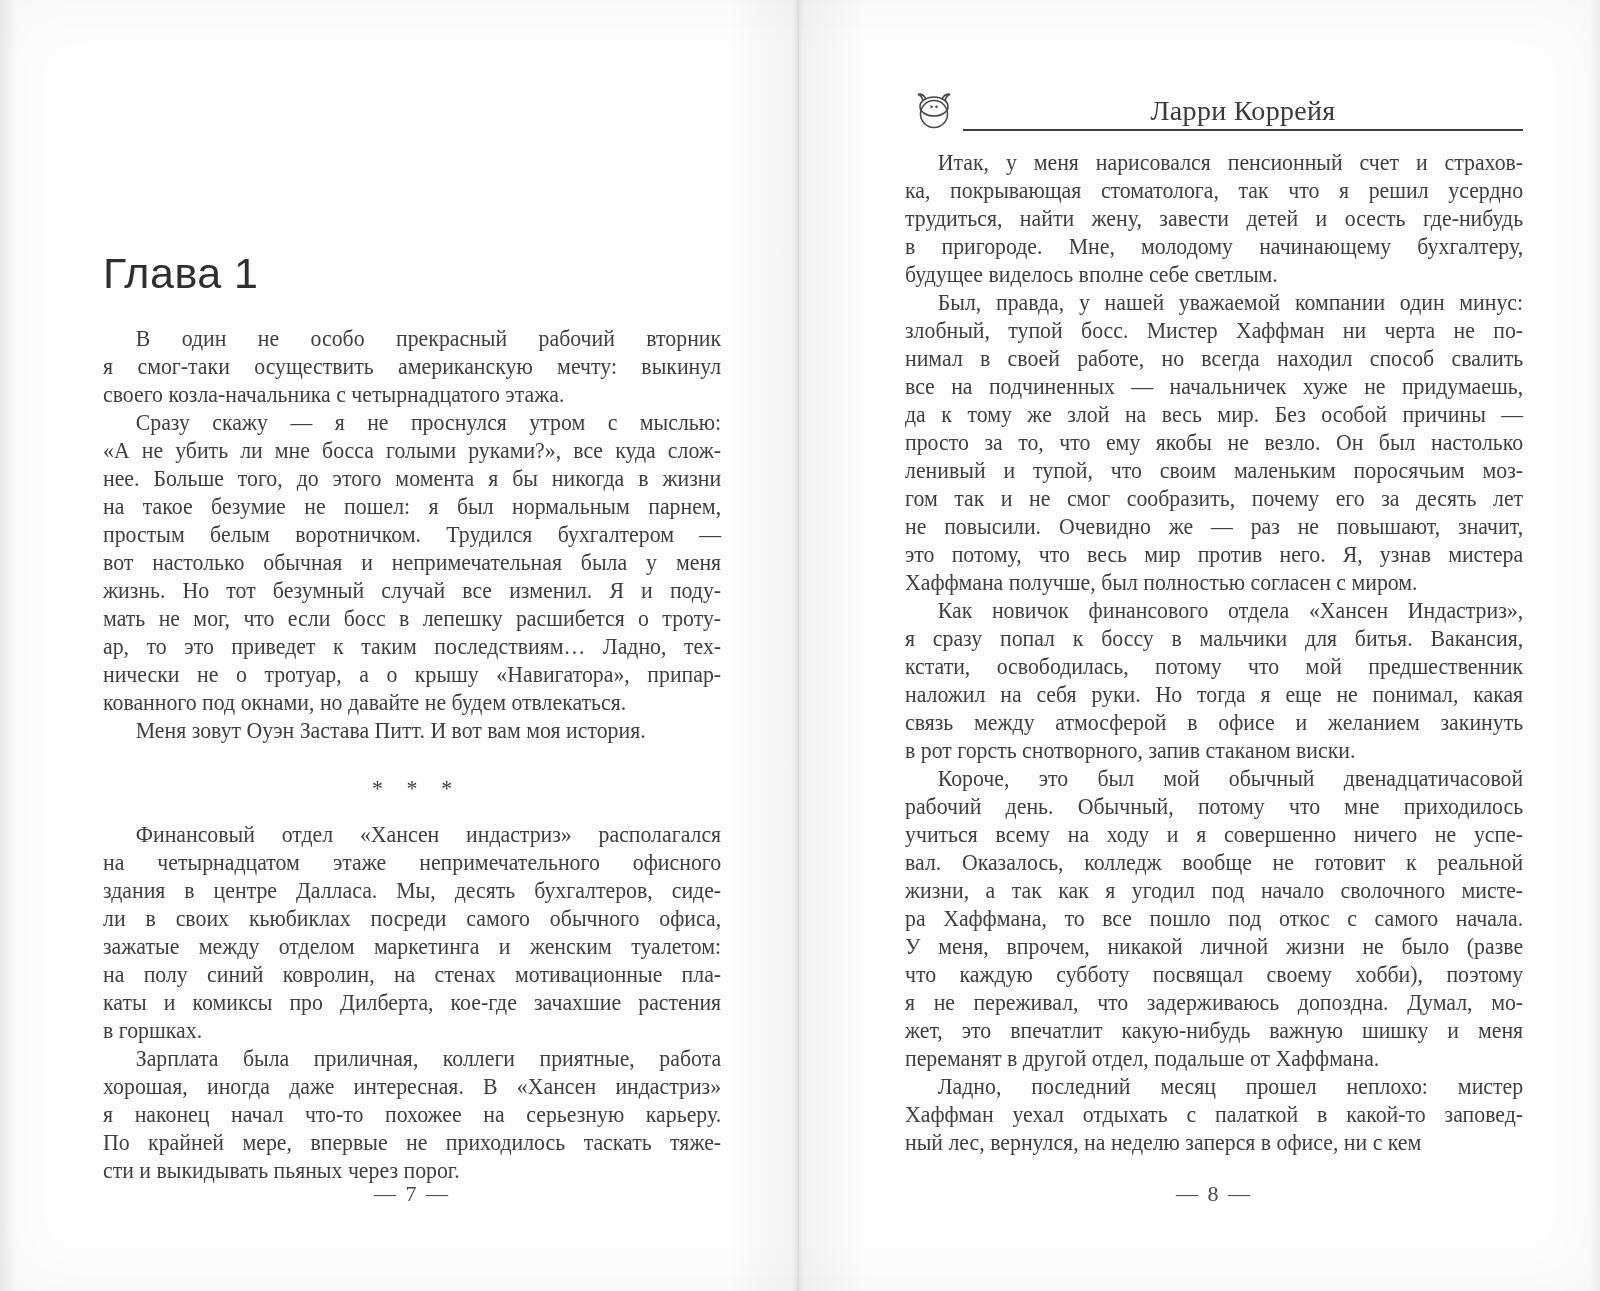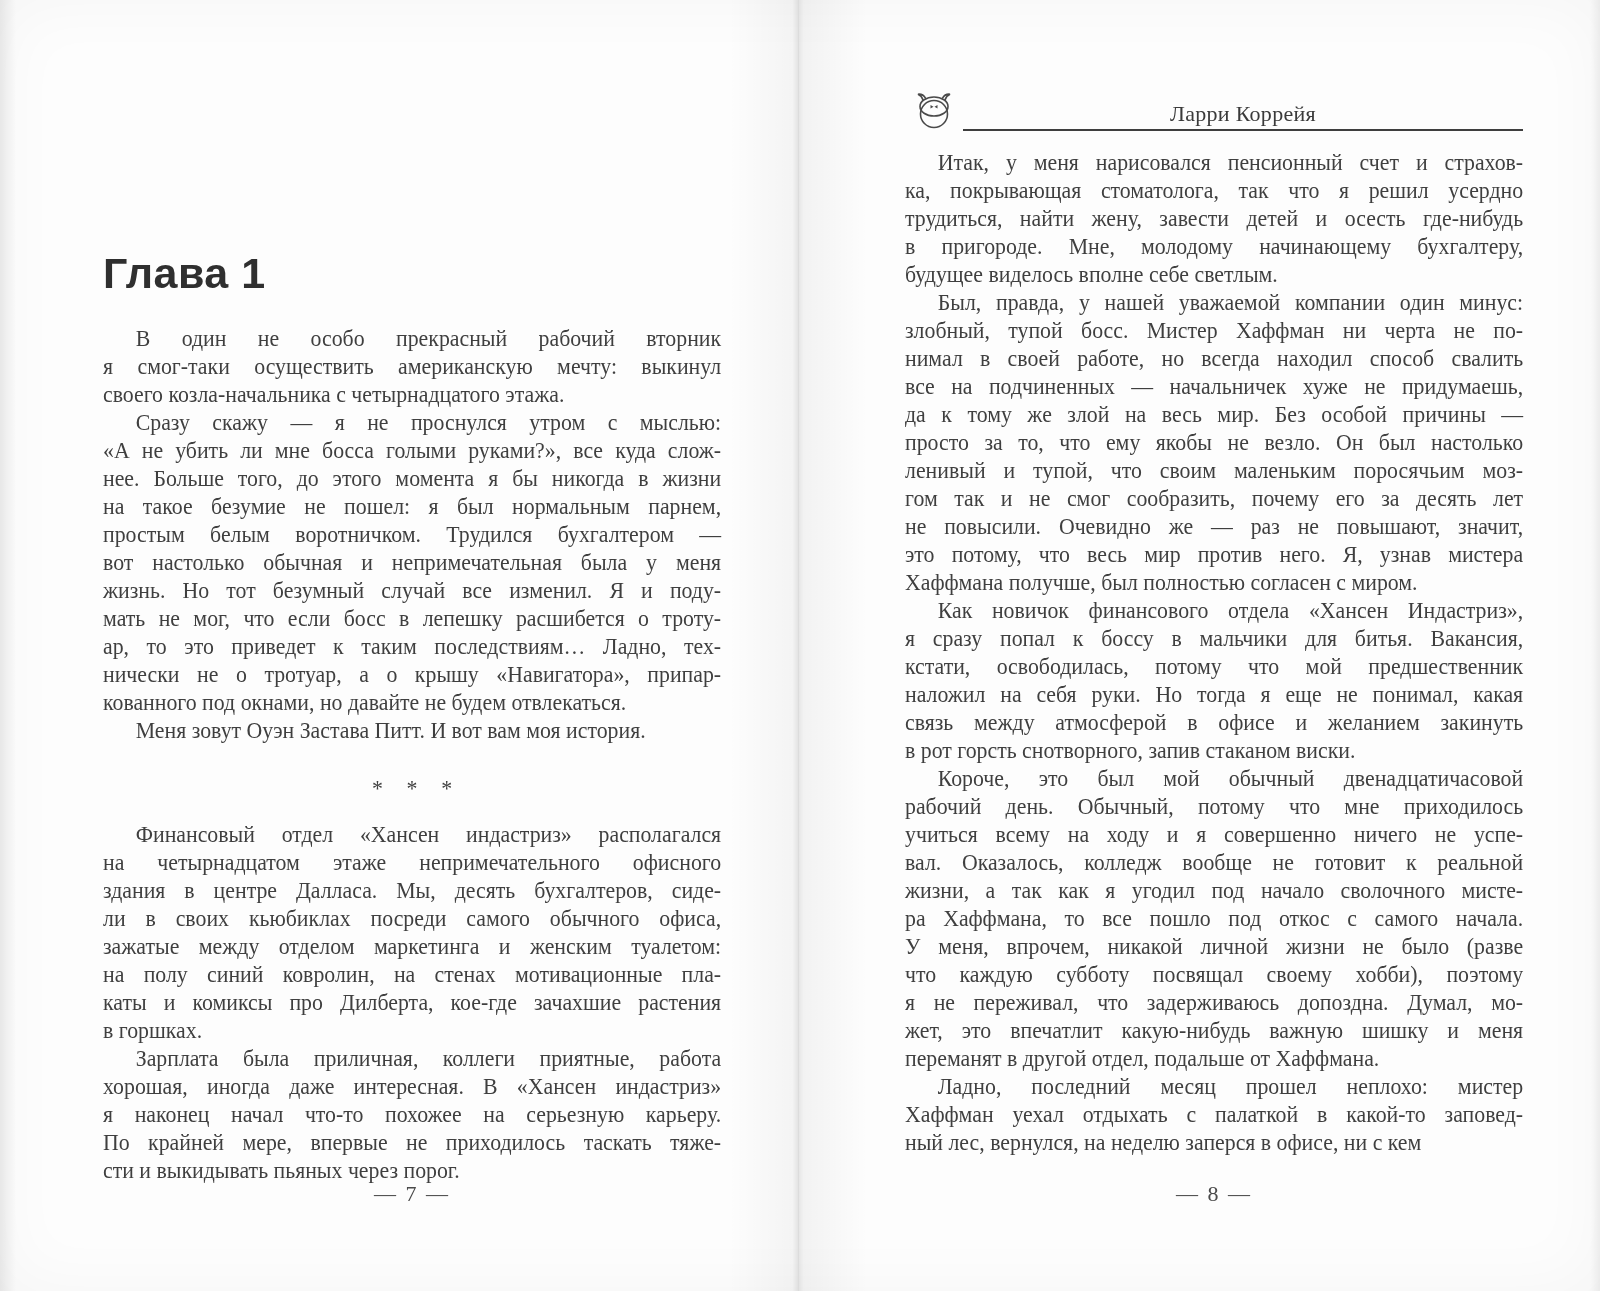--- a/index.html
+++ b/index.html
@@ -21,21 +21,21 @@
       rgba(0,0,0,0.045) 54%, rgba(0,0,0,0) 100%);
   }
   .gutter-line{position:absolute;left:798px;top:0;bottom:0;width:1px;background:#dcdcdc;}
 
   .page{position:absolute;top:0;bottom:0;width:618px;}
   .page.left{left:103px;}
   .page.right{left:905px;}
 
   .chapter-heading{
     font-family:"Liberation Sans","DejaVu Sans",sans-serif;
-    font-weight:700;font-size:43px;line-height:47px;letter-spacing:0.5px;
+    font-weight:400;font-size:43px;line-height:47px;letter-spacing:0.5px;
     color:#2f2f2f;margin:250px 0 27px 0;
   }
 
   
   .body{width:680px;transform:scaleX(0.909);transform-origin:0 0;}
   .body.right-body{margin-top:148px;}
   .para{margin:0;}
   .line{
     font-size:24px;line-height:28px;white-space:normal;
     text-align:justify;text-align-last:justify;
@@ -46,21 +46,21 @@
     text-align:center;text-align-last:center;
     font-size:24px;line-height:28px;letter-spacing:10px;padding-left:10px;
     margin:30px 0 18px 0;color:#3f3f3f;
   }
 
   .running-header{position:absolute;top:90px;left:0;right:0;height:46px;}
   .header-icon{position:absolute;left:8px;top:0px;}
   .header-rule{position:absolute;left:58px;right:0;bottom:5px;height:2px;background:#3e3e3e;}
   .header-author{
     position:absolute;left:58px;right:0;bottom:9px;
-    text-align:center;font-size:22px;color:#3a3a3a;letter-spacing:0.3px;
+    text-align:center;font-size:28px;color:#3a3a3a;letter-spacing:0.3px;
   }
 
   .page-number{
     position:absolute;bottom:84px;left:0;right:0;text-align:center;
     font-size:22px;color:#4a4a4a;letter-spacing:2px;
   }
 </style>
 </head>
 <body>
 

